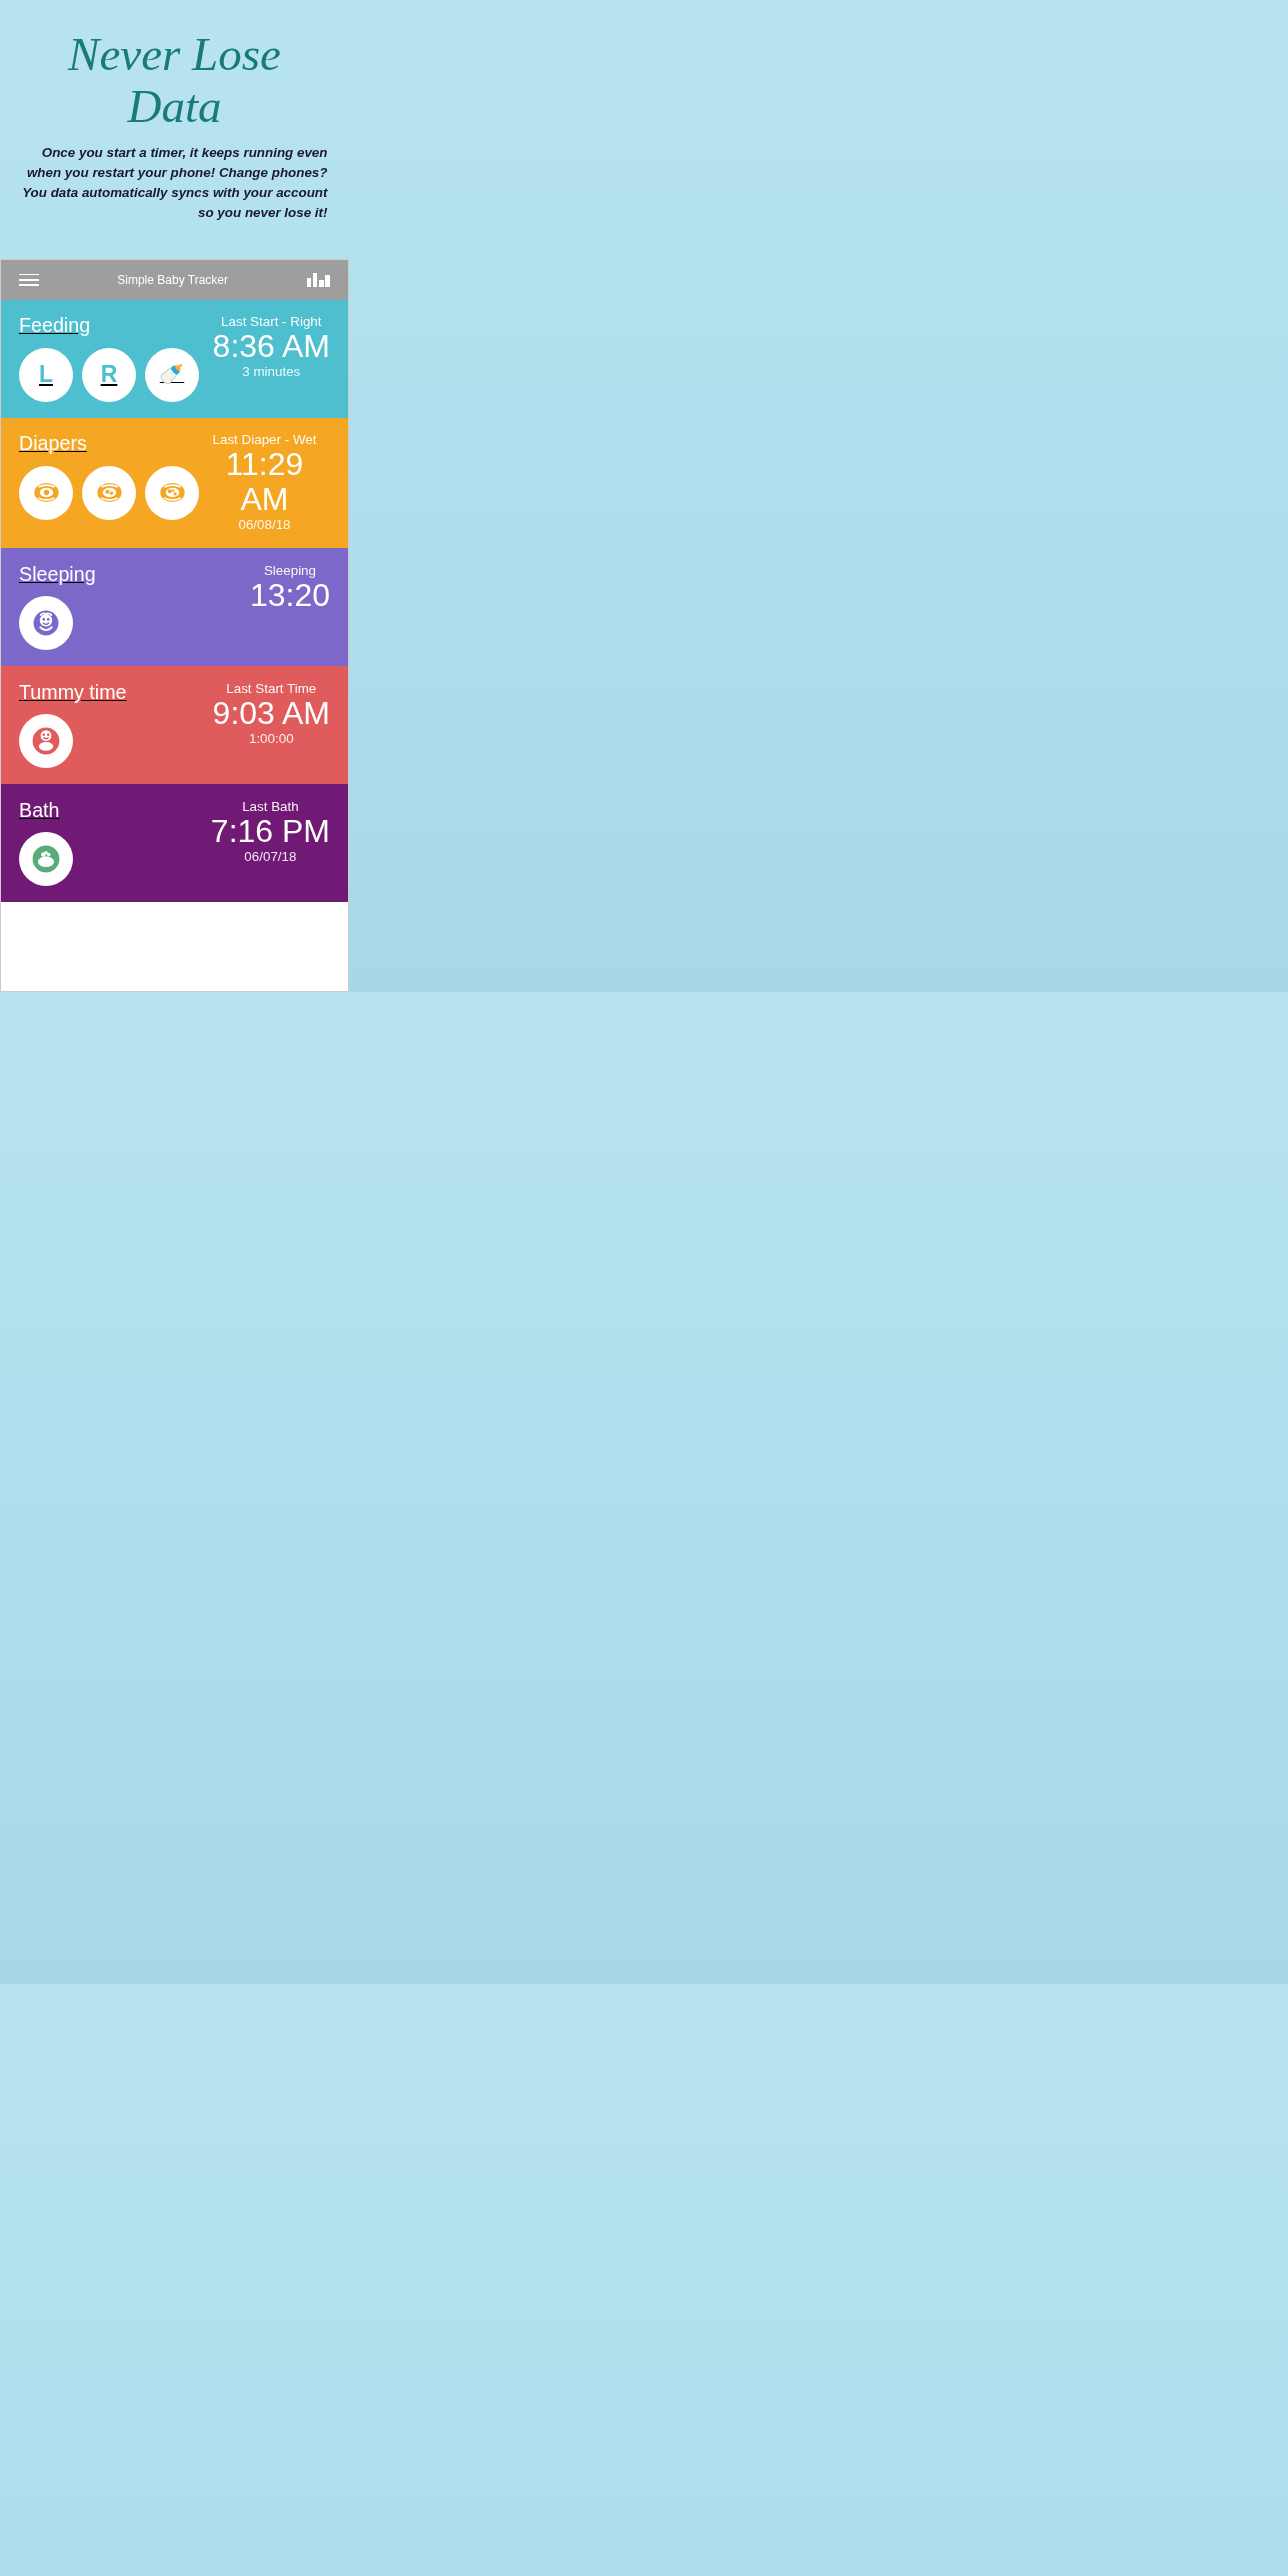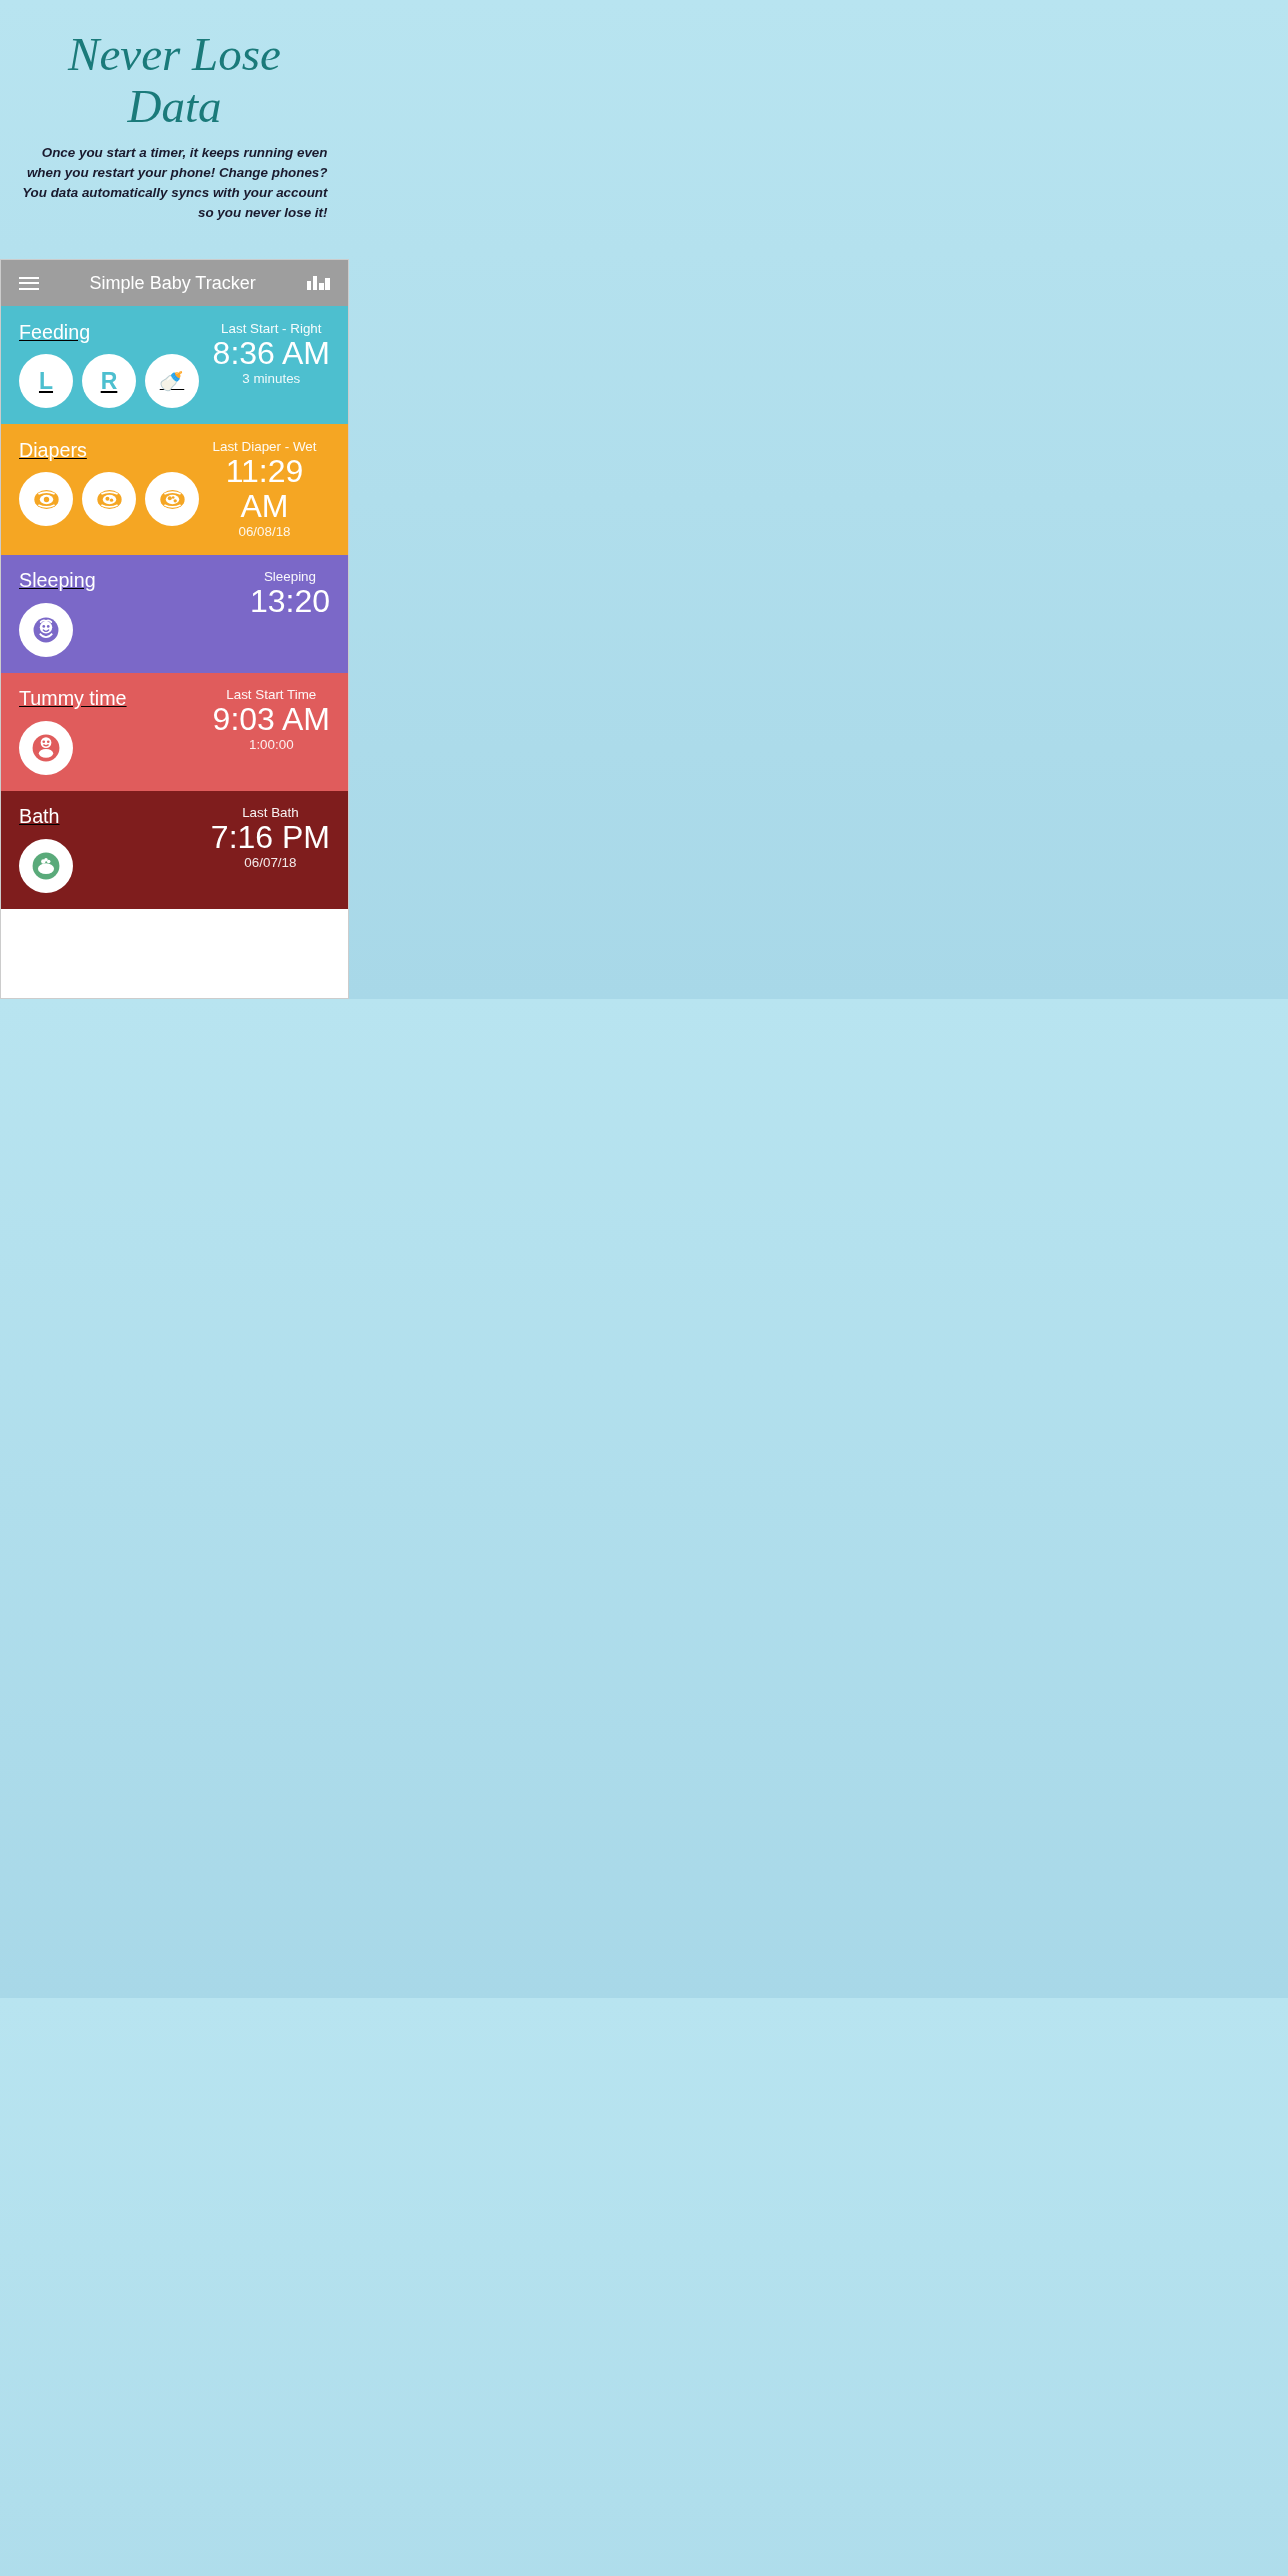--- a/index.html
+++ b/index.html
@@ -51,21 +51,21 @@
     .app-header {
       background: #9e9e9e;
       display: flex;
       align-items: center;
       justify-content: space-between;
       padding: 12.5px 18px;
     }
 
     .app-header-title {
       color: white;
-      font-size: 18px;
+      font-size: 12px;
       font-weight: 400;
     }
 
     
     .tracker-row {
       padding: 14.3px 18px 16px 18px;
       position: relative;
       min-height: 98px;
     }
 
@@ -157,21 +157,21 @@
       background: #7b68c8;
     }
 
     
     .row-tummy {
       background: #e05c5c;
     }
 
     
     .row-bath {
-      background: #7f1d1d;
+      background: #701a75;
     }
 
     
     .bottom-section {
       background: white;
       height: 89px;
     }
 
     
     .diaper-svg {

